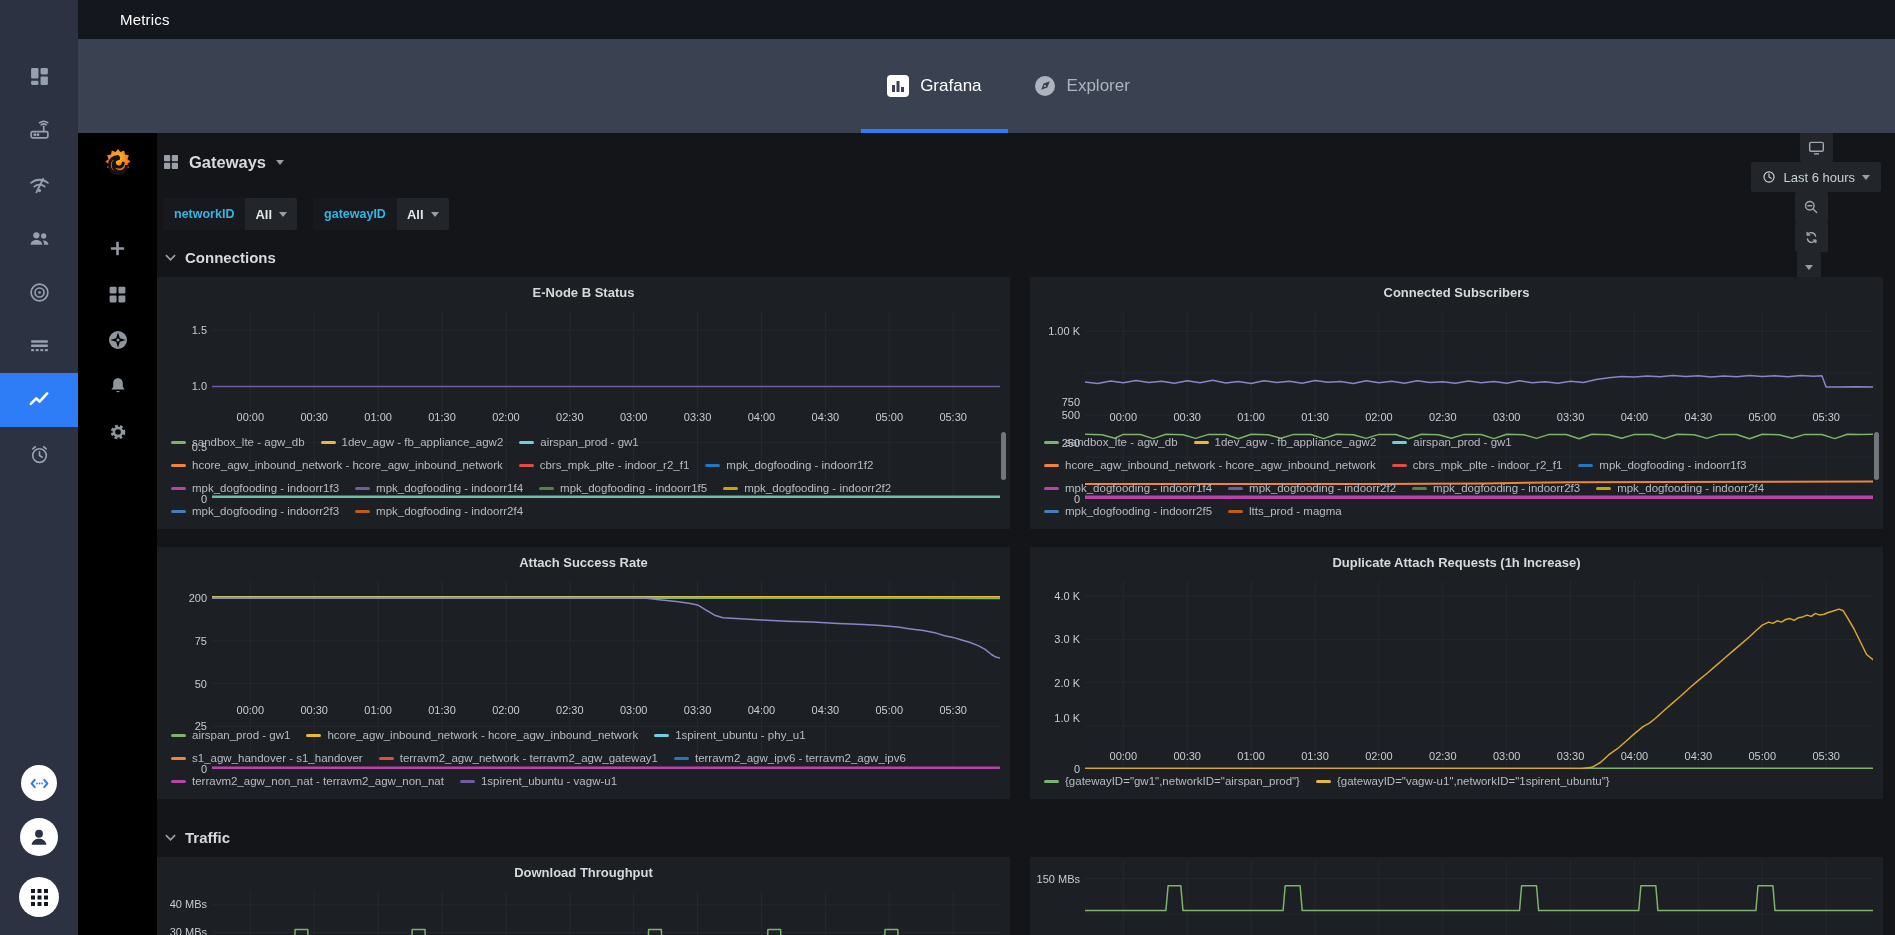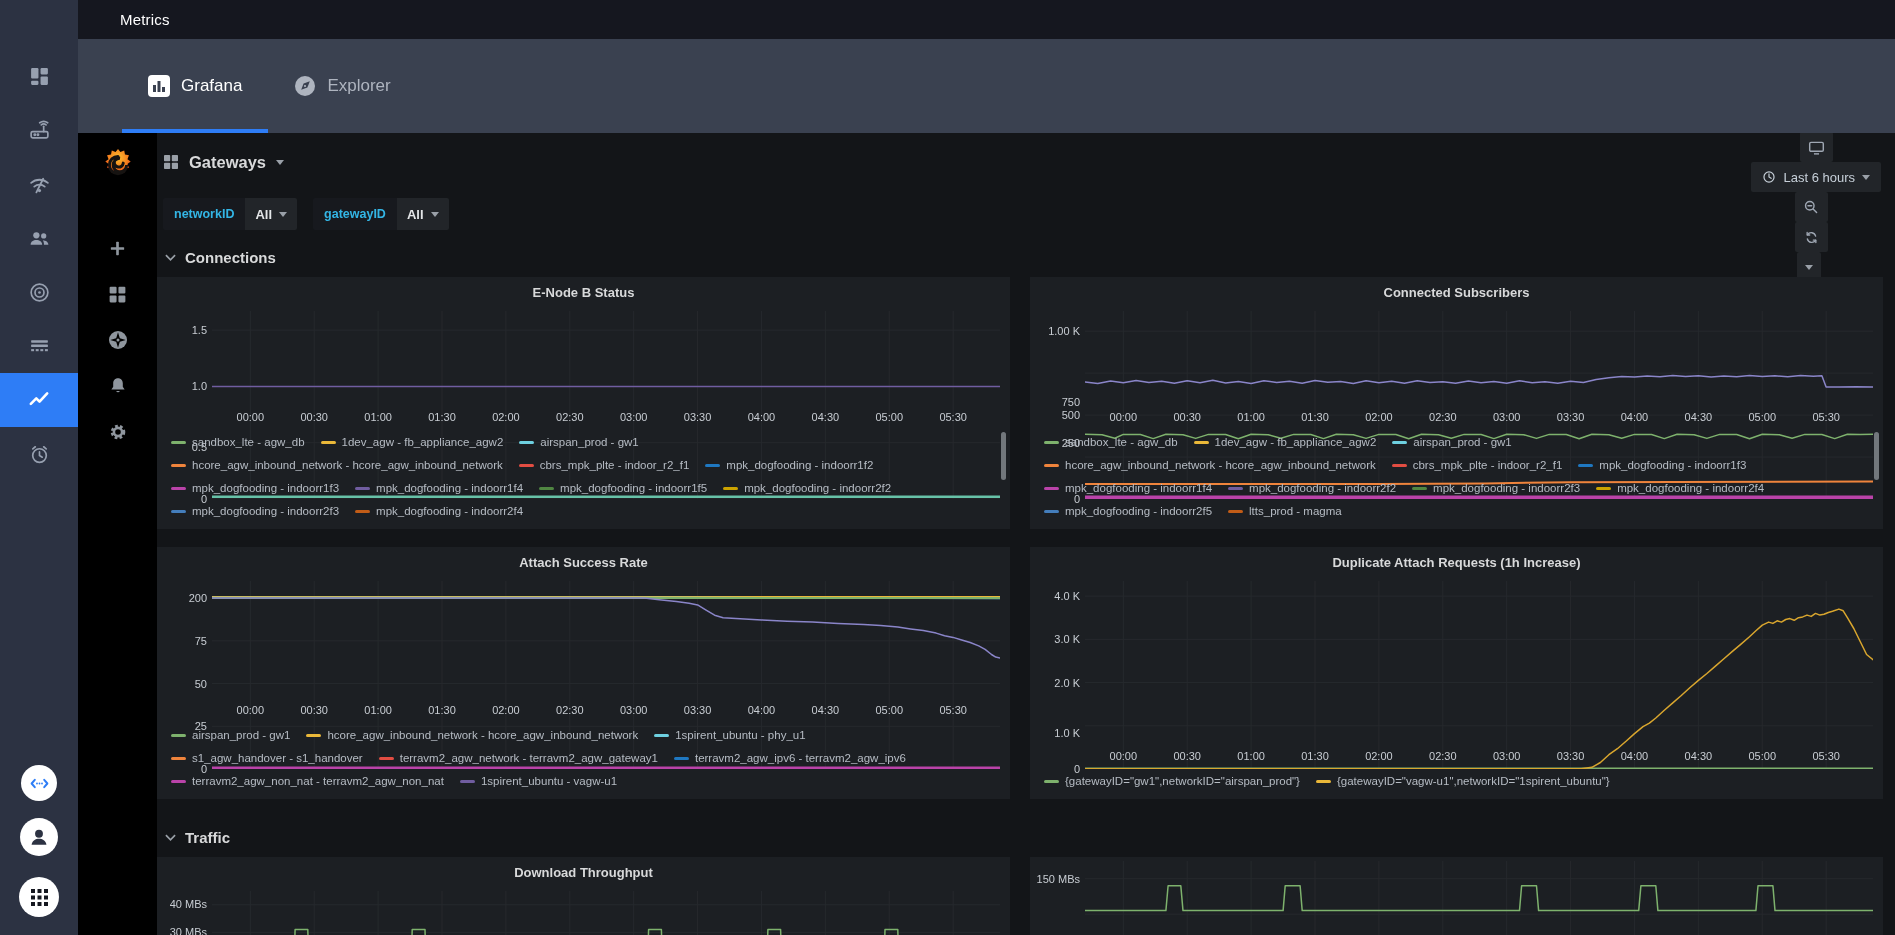--- a/index.html
+++ b/index.html
@@ -14,21 +14,21 @@
   .side-bottom{position:absolute;left:0;bottom:0;width:78px;}
   .circ{position:absolute;left:50%;transform:translateX(-50%);background:#fff;border-radius:50%;
         display:flex;align-items:center;justify-content:center;cursor:pointer;}
   .circ.c1{width:36px;height:36px;top:-170px;}
   .circ.c2{width:38px;height:38px;top:-117px;}
   .circ.c3{width:40px;height:40px;top:-58px;}
   
   .main{position:absolute;left:78px;top:0;right:0;height:935px;}
   .metrics-header{height:39px;background:#15171f;display:flex;align-items:center;padding-left:42px;
                   color:#ffffff;font-size:15px;font-weight:500;letter-spacing:.2px;}
-  .tab-bar{height:94px;background:#3a4150;display:flex;align-items:center;padding-left:44px;position:relative;}
+  .tab-bar{height:94px;background:#3a4150;display:flex;align-items:center;padding-left:44px;position:relative;justify-content:center;}
   .tab{position:relative;height:100%;display:flex;align-items:center;gap:11px;padding:0 26px;
        font-size:17px;font-weight:500;color:#aeb4bf;cursor:pointer;}
   .tab.active{color:#ffffff;}
   .tab.active::after{content:"";position:absolute;left:0;right:0;bottom:0;height:4px;background:#2e7df6;}
   
   .grafana-area{position:absolute;top:133px;left:0;right:0;bottom:0;display:flex;}
   .grafana-strip{width:79px;background:#000;flex:none;display:flex;flex-direction:column;align-items:center;}
   .g-logo{margin-top:14px;margin-bottom:42px;}
   .g-item{height:46px;width:79px;display:flex;align-items:center;justify-content:center;color:#8f969e;cursor:pointer;}
   .dashboard{flex:1;position:relative;background:#131518;overflow:hidden;}
@@ -643,21 +643,21 @@
                 <span>1spirent_ubuntu - vagw-u1</span>
               </span></div>
         </div>
         <div class="panel">
           <div class="panel-title">Duplicate Attach Requests (1h Increase)</div>
           <div class="chart">
               <div class="y-labels">
                 <span style="top: 9.12644px;">4.0 K</span>
                 <span style="top: 52.3448px;">3.0 K</span>
                 <span style="top: 95.5632px;">2.0 K</span>
-                <span style="top: 146px;">1.0 K</span>
+                <span style="top: 131px;">1.0 K</span>
                 <span style="top: 182px;">0</span>
               </div>
               <div class="plot">
                 <svg width="788" height="188">
                   <line x1="38.33513513513514" y1="0" x2="38.33513513513514" y2="188" stroke="#26292d" stroke-width="1"></line>
                   <line x1="102.22702702702703" y1="0" x2="102.22702702702703" y2="188" stroke="#26292d" stroke-width="1"></line>
                   <line x1="166.11891891891892" y1="0" x2="166.11891891891892" y2="188" stroke="#26292d" stroke-width="1"></line>
                   <line x1="230.01081081081082" y1="0" x2="230.01081081081082" y2="188" stroke="#26292d" stroke-width="1"></line>
                   <line x1="293.9027027027027" y1="0" x2="293.9027027027027" y2="188" stroke="#26292d" stroke-width="1"></line>
                   <line x1="357.7945945945946" y1="0" x2="357.7945945945946" y2="188" stroke="#26292d" stroke-width="1"></line>

